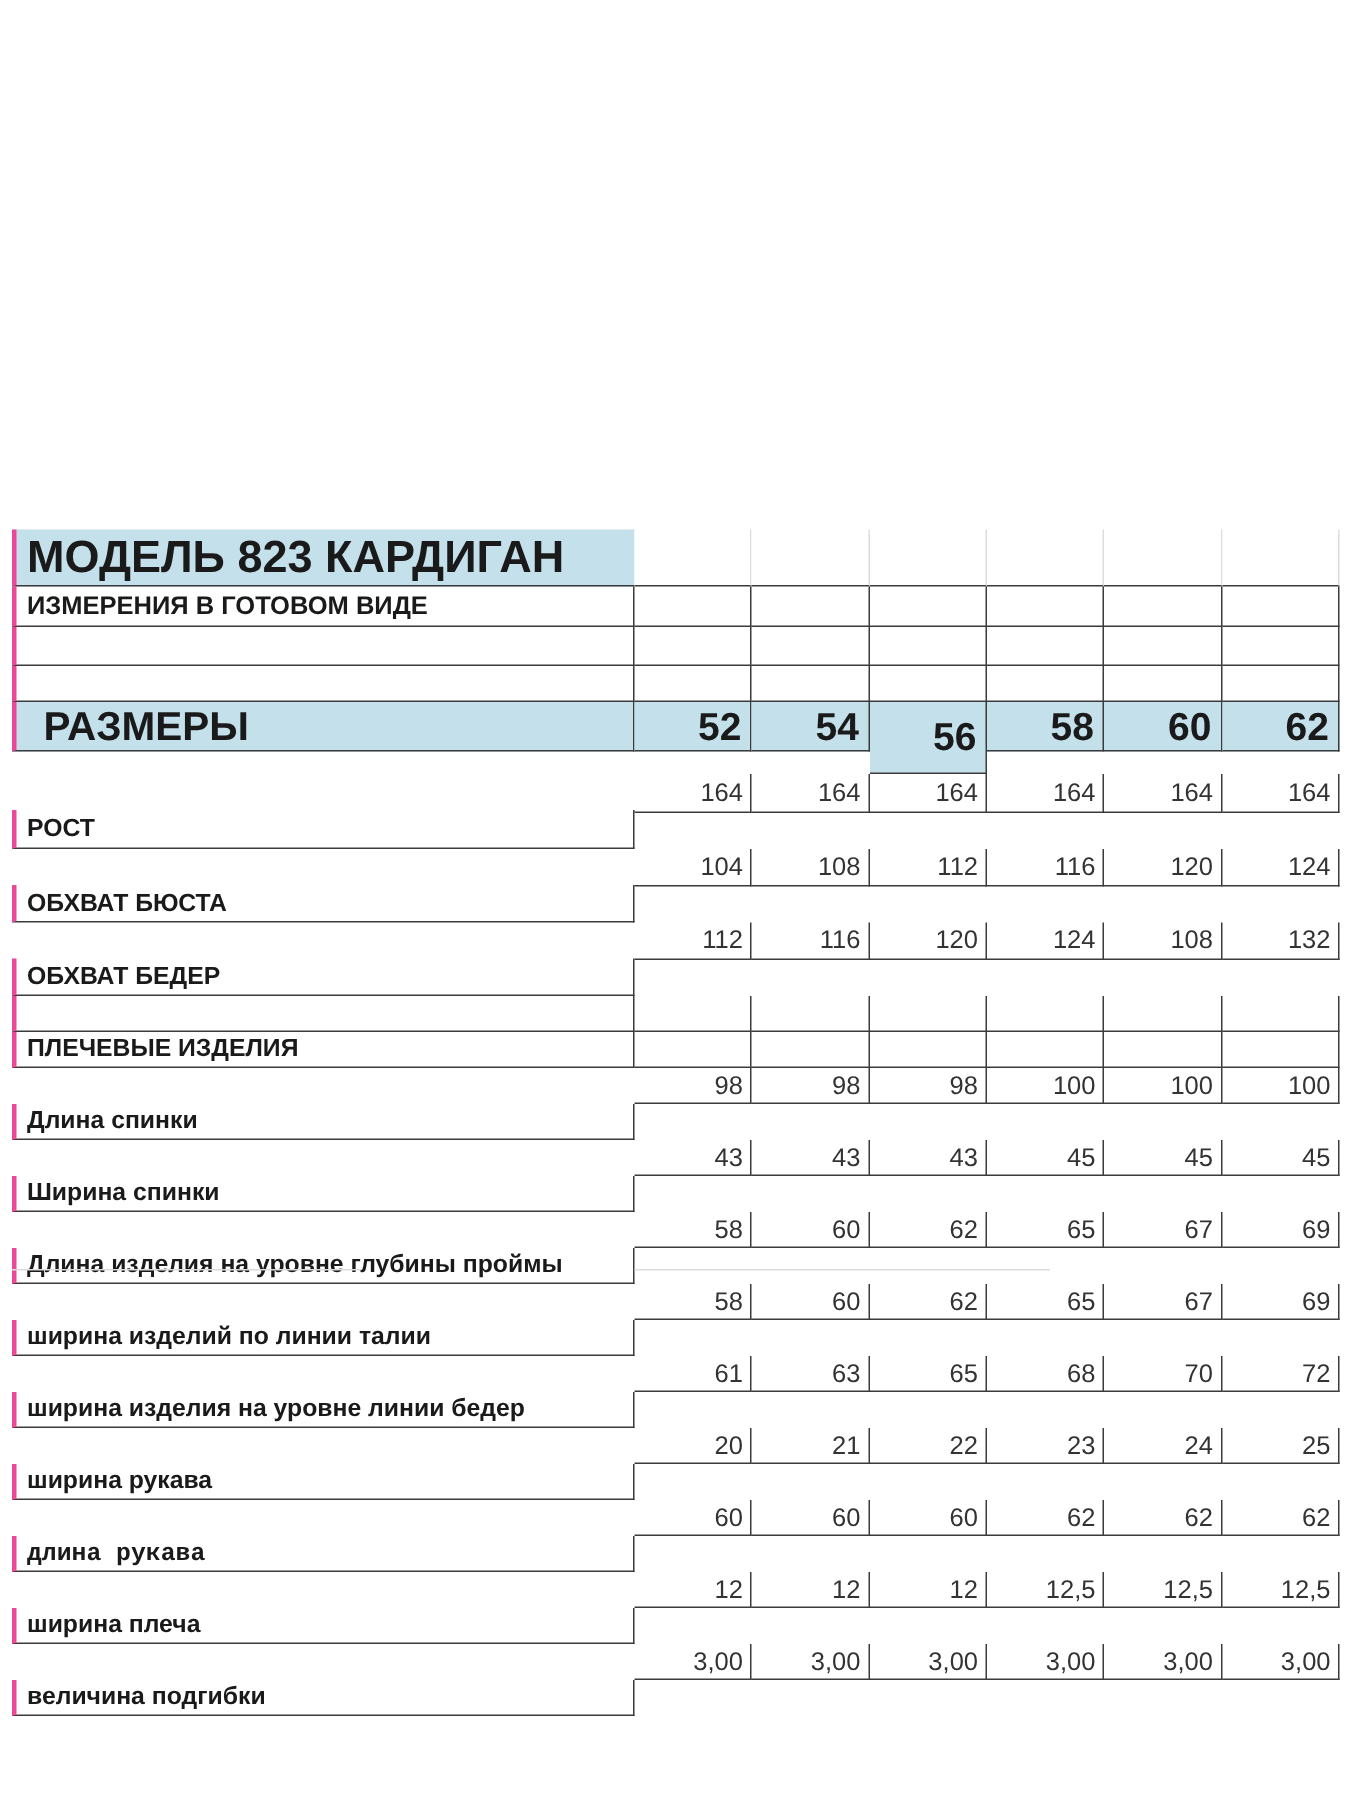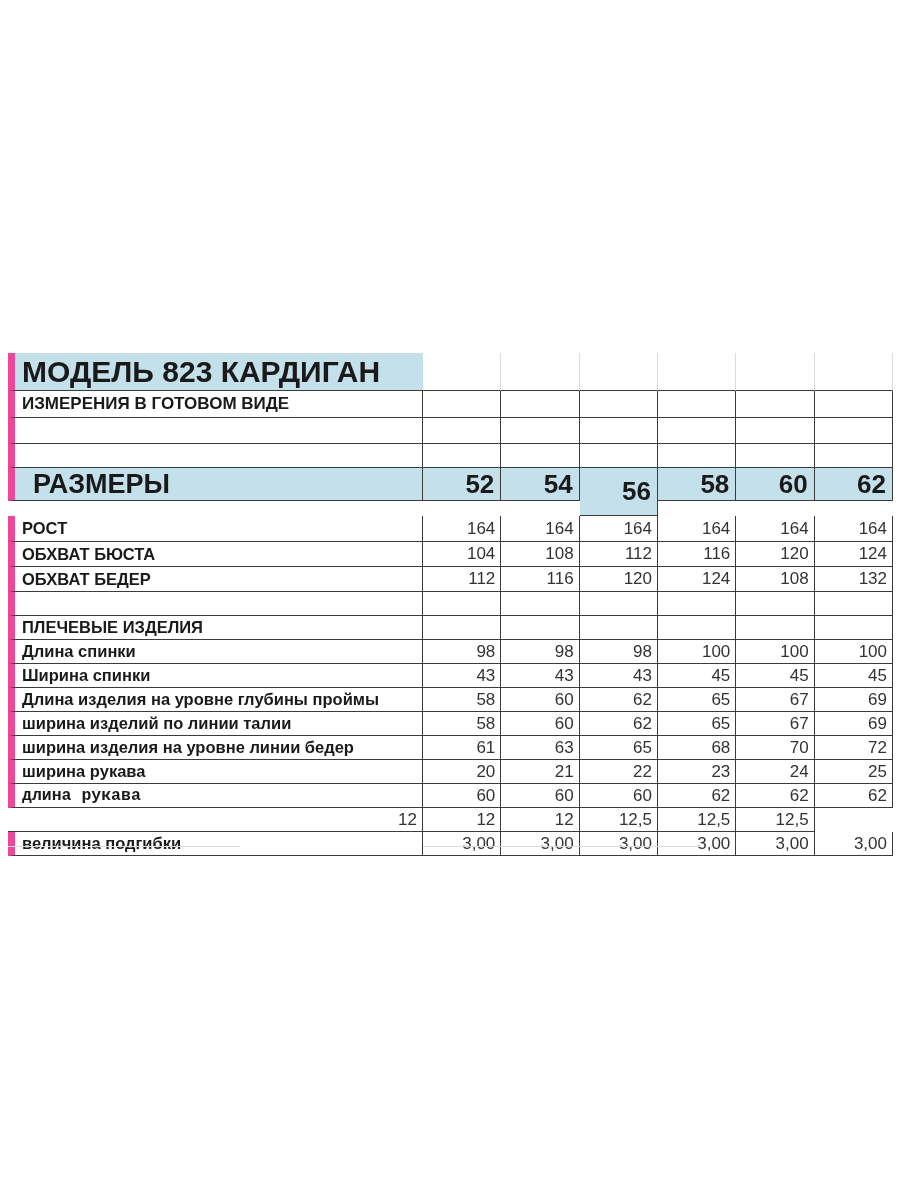--- a/index.html
+++ b/index.html
@@ -12,32 +12,32 @@
   }
   .row{
     display:grid;
     grid-template-columns:415px repeat(6,1fr);
   }
   .c{
     box-sizing:border-box;display:flex;align-items:center;
     border-right:1.5px solid #3b3b3b;border-bottom:1.5px solid #3b3b3b;
     overflow:hidden;white-space:nowrap;
   }
-  .c.first{border-left:7px solid #ec4899;}
+  .c.first{border-left:3px solid #ec4899;}
   .lbl{padding-left:7px;font-weight:bold;}
   .val{justify-content:flex-end;padding-right:5px;color:#333;}
   .blue{background:#c4e0eb;}
   
   .row.title .c{border-bottom:1.5px solid #3b3b3b;}
   .row.title .c.faint{border-right:1px solid #dcdcdc;border-bottom-color:#3b3b3b;background:#fff;}
   .row.title .lbl{font-size:30px;letter-spacing:0px;border-right:none;}
   .t-subtitle .lbl{font-size:17px;}
   .t-sizes .lbl{font-size:27px;font-weight:bold;padding-left:18px;}
   .t-sizes .val{font-size:26px;font-weight:bold;color:#1a1a1a;padding-right:6px;}
-  .t-data .lbl{font-size:16.5px;}
+  .t-data .lbl{font-size:16.5px;margin-top:24px;}
   .t-data .val{font-size:17px;font-weight:normal;}
   .t-section .lbl{font-size:16.5px;}
   .remnant{position:absolute;background:#dcdcdc;height:1px;}
 </style>
 </head>
 <body>
 
 <div class="sheet" id="sheet">
     <div class="row t-title title">
       <div class="c first lbl blue" style="height: 38px;">МОДЕЛЬ 823 КАРДИГАН</div>
@@ -186,20 +186,21 @@
     <div class="row t-data">
       <div class="c first lbl" style="height: 24px; font-family: Liberation Mono, monospace;">длина рукава</div>
       <div class="c val" style="height: 24px;">60</div>
       <div class="c val" style="height: 24px;">60</div>
       <div class="c val" style="height: 24px;">60</div>
       <div class="c val" style="height: 24px;">62</div>
       <div class="c val" style="height: 24px;">62</div>
       <div class="c val" style="height: 24px;">62</div>
     </div>
     <div class="row t-data">
+      <div class="c first lbl" style="height: 24px;">ширина плеча</div>
       <div class="c val" style="height: 24px;">12</div>
       <div class="c val" style="height: 24px;">12</div>
       <div class="c val" style="height: 24px;">12</div>
       <div class="c val" style="height: 24px;">12,5</div>
       <div class="c val" style="height: 24px;">12,5</div>
       <div class="c val" style="height: 24px;">12,5</div>
     </div>
     <div class="row t-data">
       <div class="c first lbl" style="height: 24px;">величина подгибки</div>
       <div class="c val" style="height: 24px;">3,00</div>

